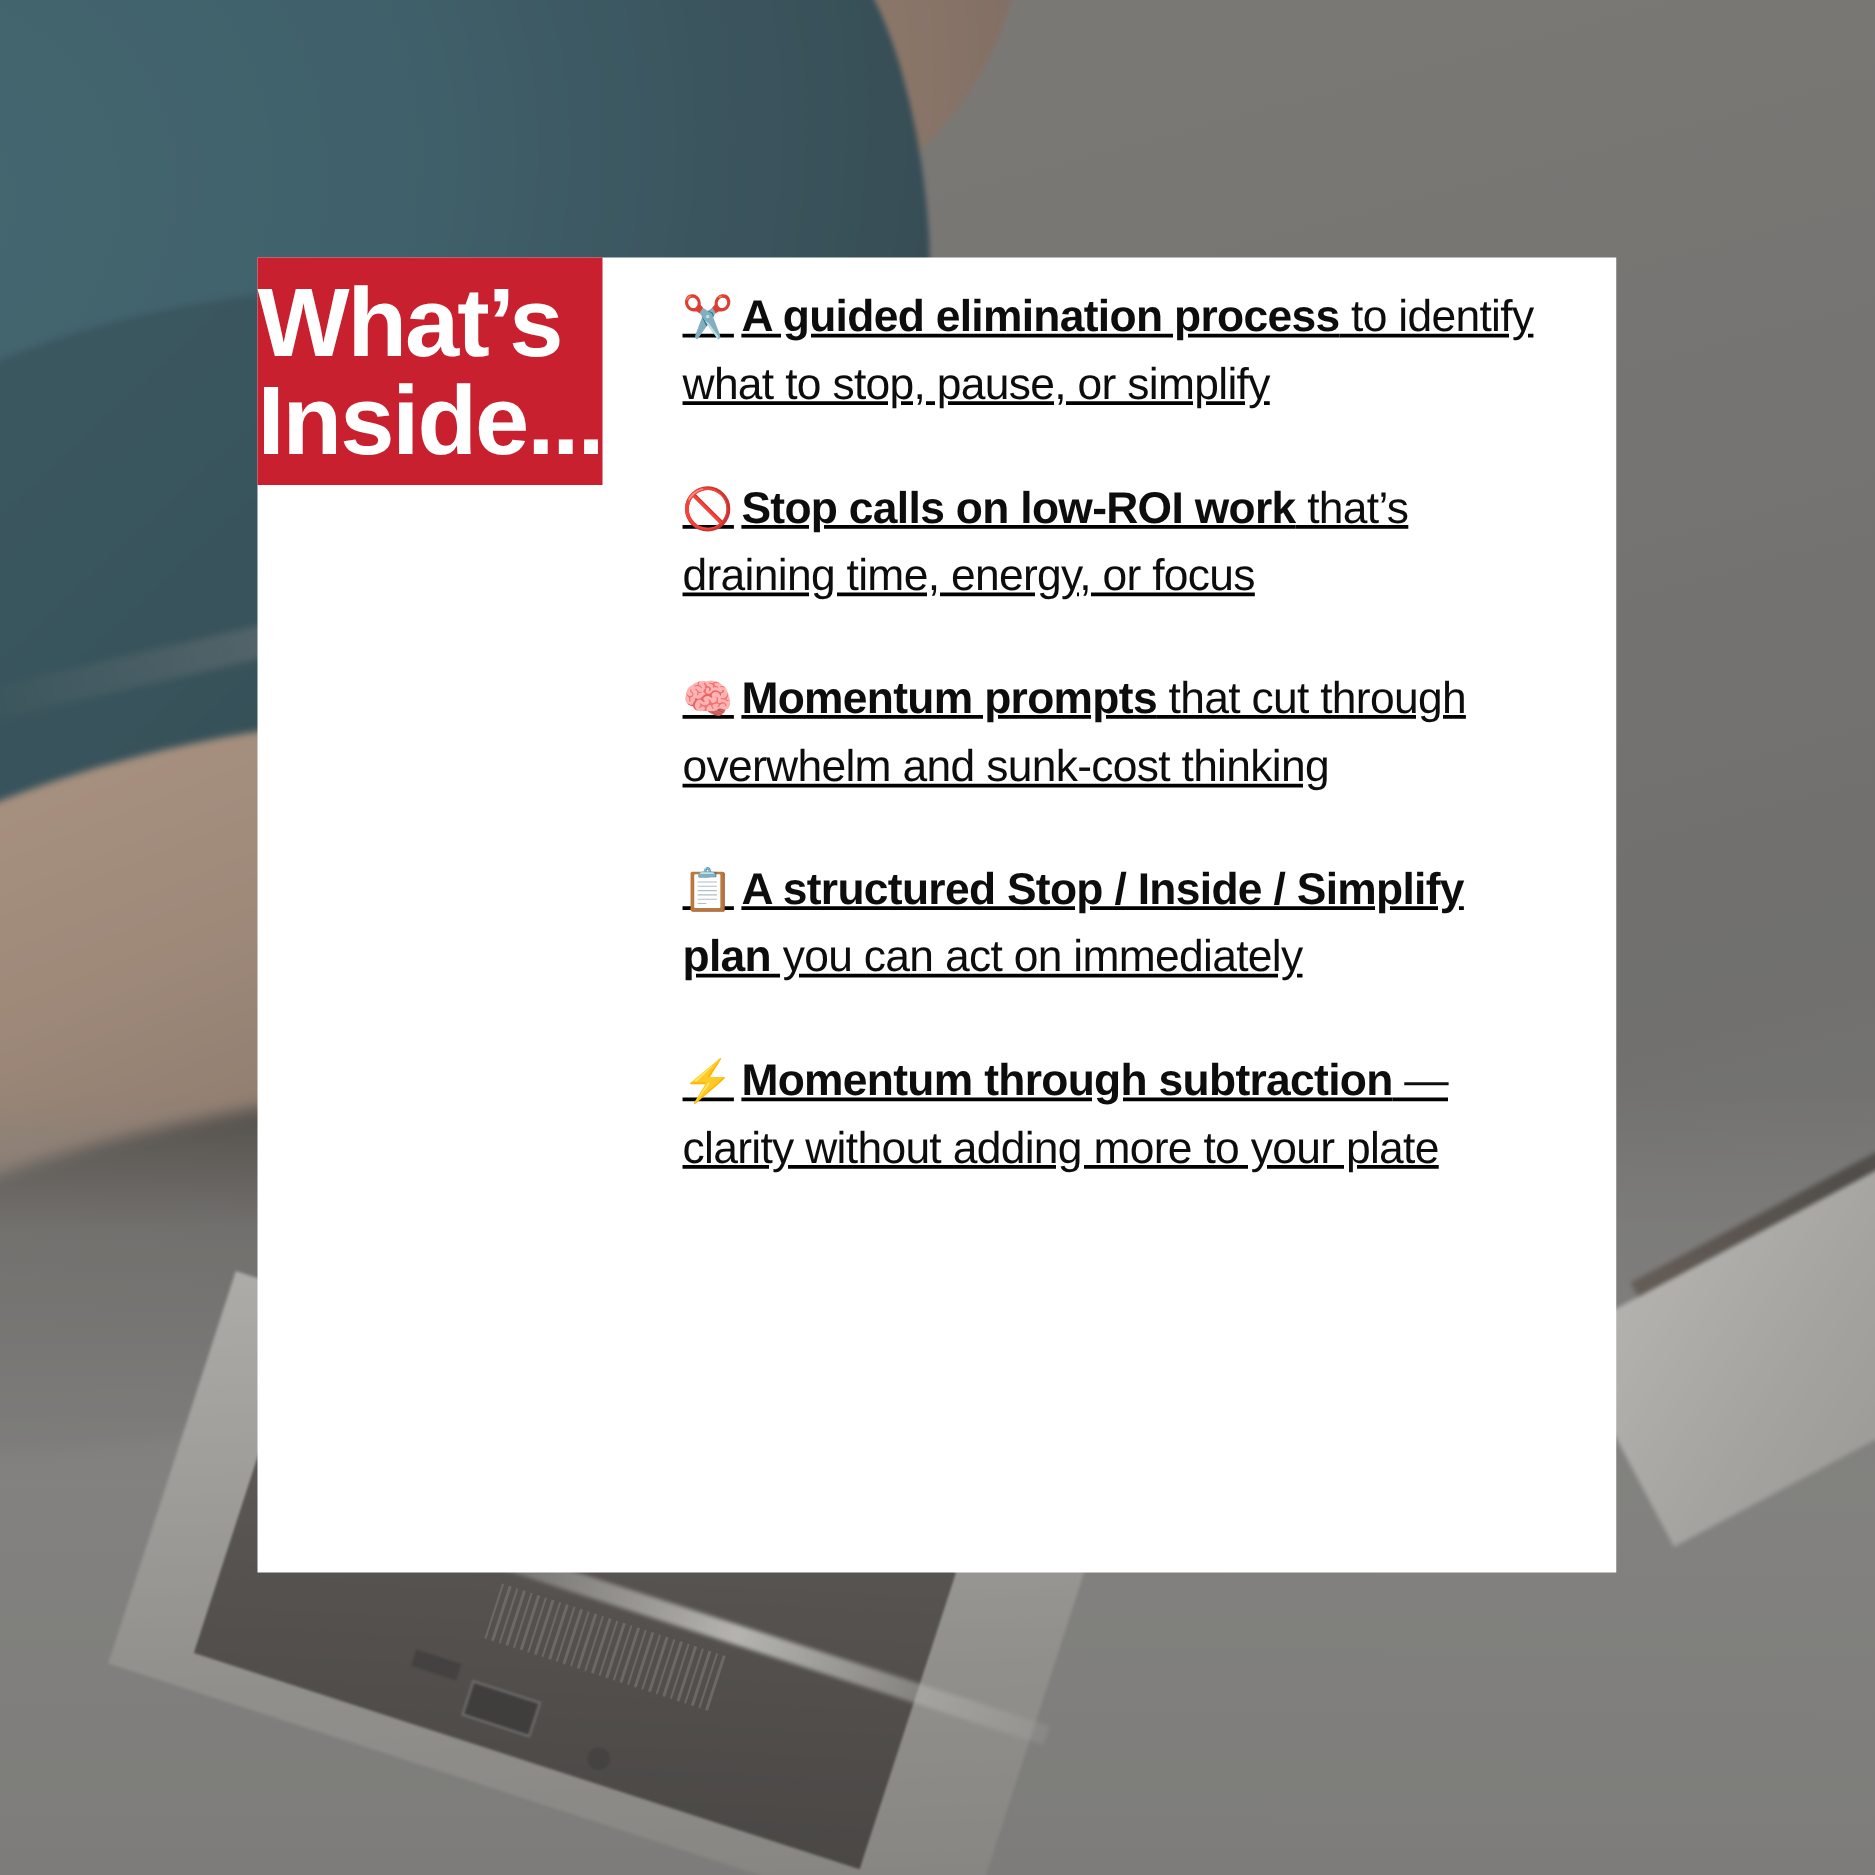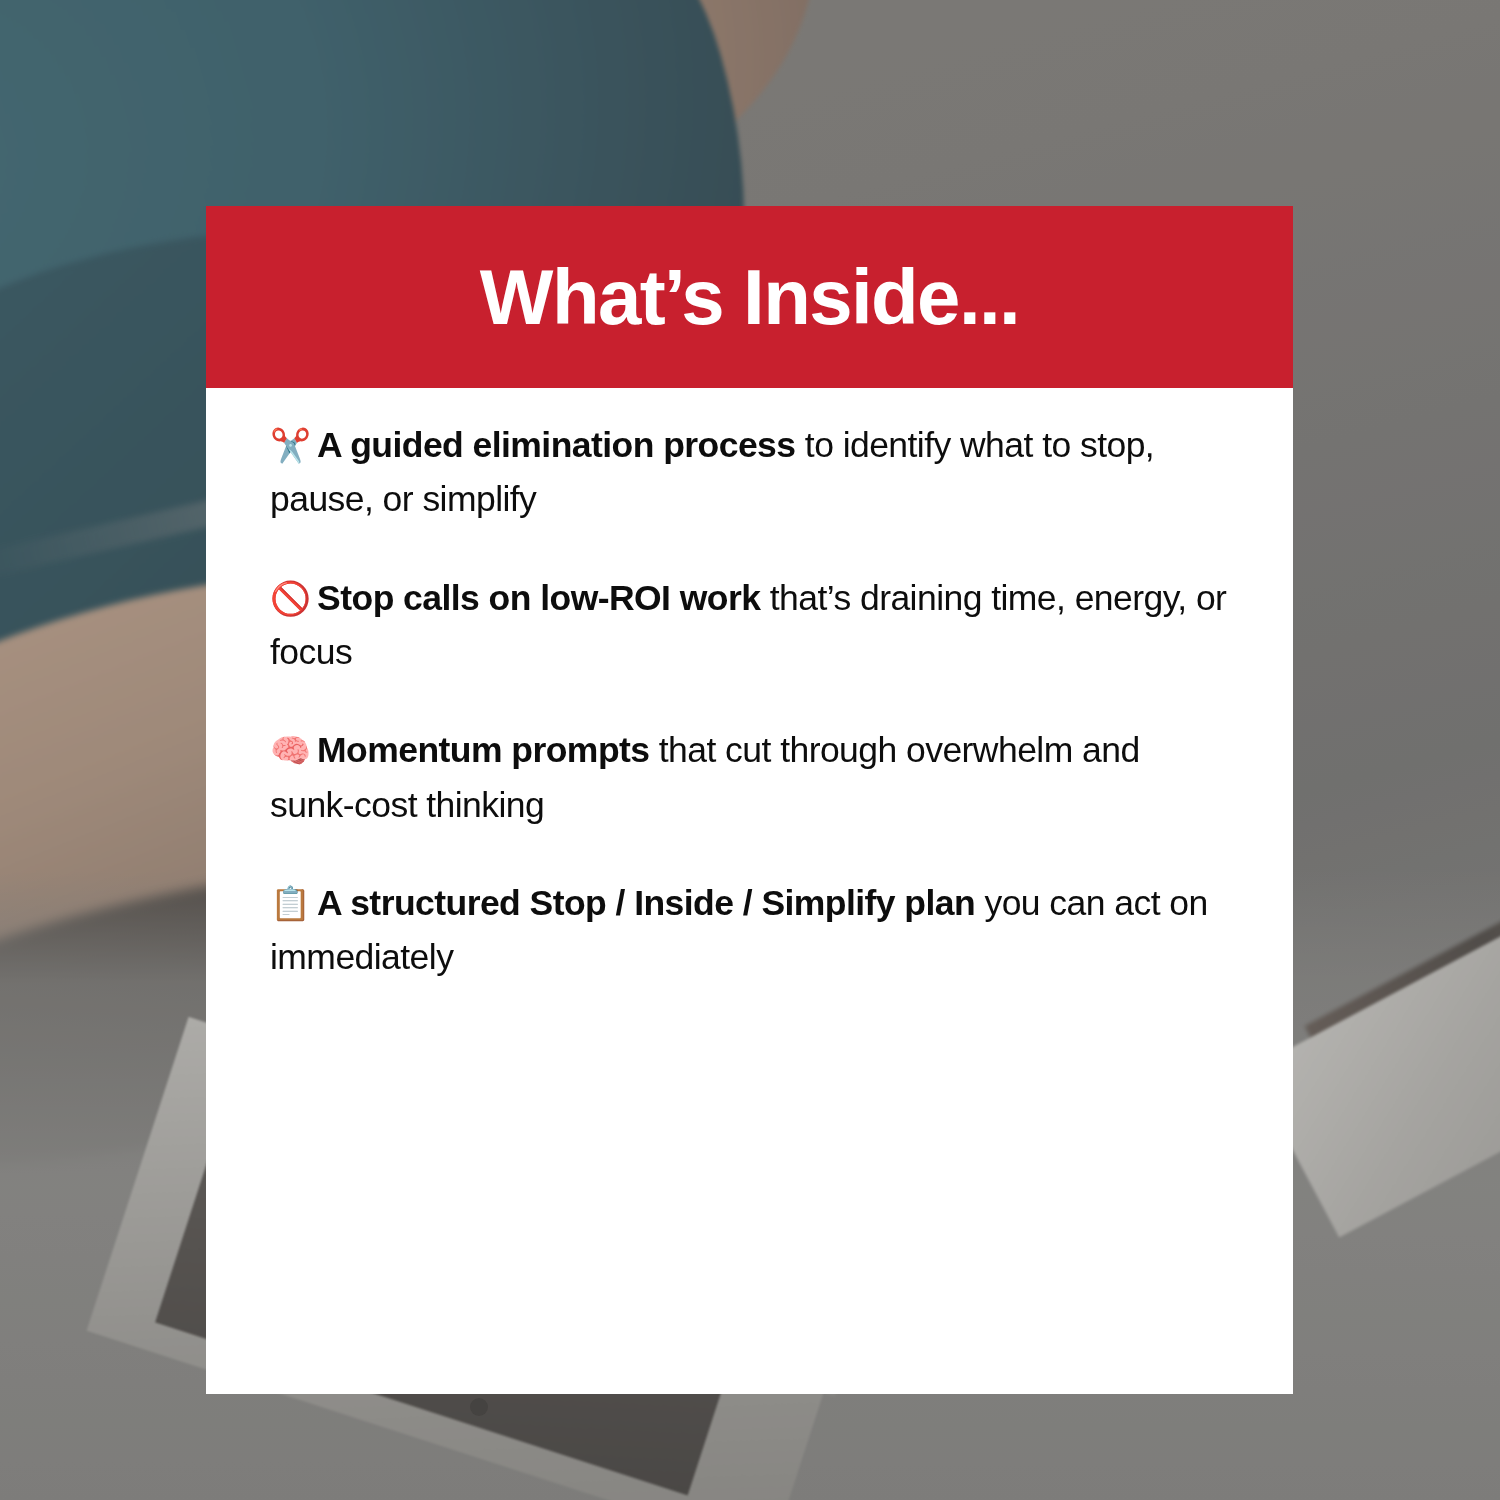--- a/index.html
+++ b/index.html
@@ -171,24 +171,23 @@
   .bg-veil {
     background: rgba(120,119,117,0.34);
   }
 
   
   #card {
     position: absolute;
     left: 206px;
     top: 206px;
     width: 1087px;
-    height: 1188px;
+    height: 1052px;
     background: #ffffff;
     display: flex;
-    flex-direction: column;
   }
 
   #card-header {
     height: 182px;
     flex: 0 0 182px;
     background: #c8202e;
     display: flex;
     align-items: center;
     justify-content: center;
   }
@@ -197,21 +196,22 @@
     color: #ffffff;
     font-size: 78px;
     font-weight: 700;
     letter-spacing: -1.6px;
     line-height: 1;
     font-family: "Liberation Sans", sans-serif;
   }
 
   #card-body {
     flex: 1 1 auto;
-    padding: 30px 64px 0 64px;
+    padding: 20px 64px 0 64px;
+    text-decoration: underline;
   }
 
   .bullet {
     font-size: 35.5px;
     line-height: 1.53;
     color: #0d0d0d;
     letter-spacing: -0.55px;
     margin-bottom: 44px;
     font-family: "Liberation Sans", sans-serif;
   }
@@ -272,15 +272,18 @@
     </p>
 
     <p class="bullet">
       <span class="emoji">🧠</span><span class="lead">Momentum prompts</span><span class="rest"> that cut through overwhelm and sunk-cost thinking</span>
     </p>
 
     <p class="bullet">
       <span class="emoji">📋</span><span class="lead">A structured Stop / Inside / Simplify plan</span><span class="rest"> you can act on immediately</span>
     </p>
 
+    <p class="bullet">
+      <span class="emoji">⚡</span><span class="lead">Momentum through subtraction</span><span class="rest"> — clarity without adding more to your plate</span>
+    </p>
 
   </div>
 </div>
 
 </body></html>

